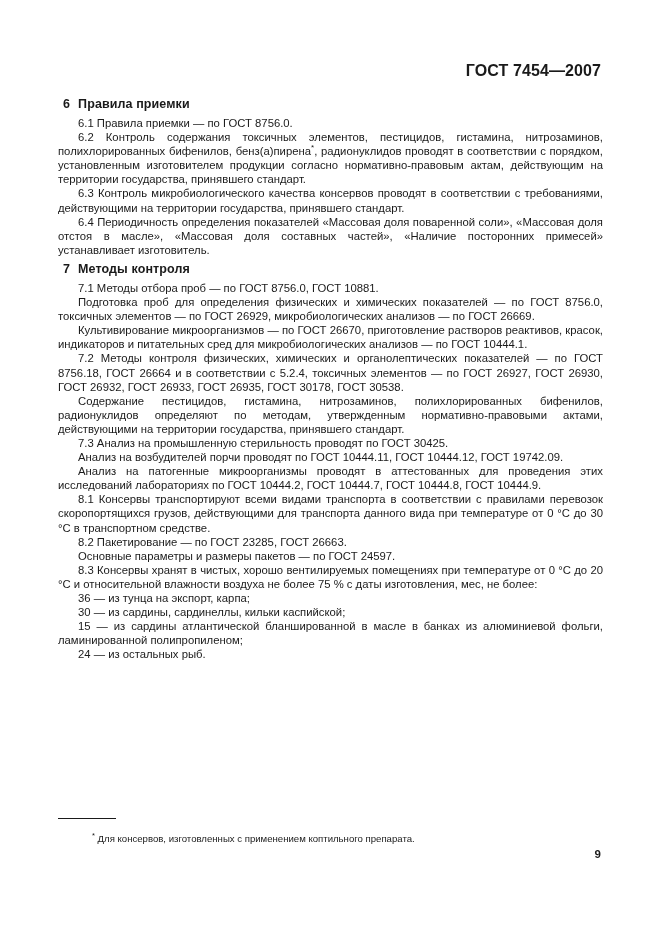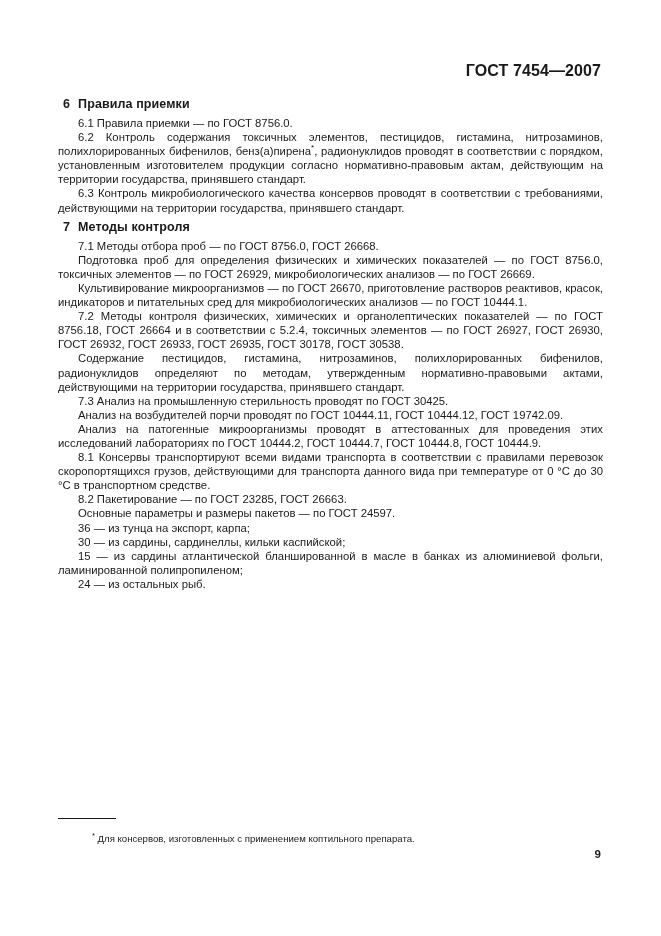--- a/index.html
+++ b/index.html
@@ -123,38 +123,40 @@
 
   <div class="content">
 
     <h2 class="section-title">
       <span class="num">6</span><span>Правила приемки</span>
     </h2>
 
     <p class="para indent nolast sec-gap-after">6.1  Правила приемки — по ГОСТ 8756.0.</p>
     <p class="para indent nolast">6.2  Контроль содержания токсичных элементов, пестицидов, гистамина, нитрозаминов, полихлорированных бифенилов, бенз(а)пирена<sup class="fn">*</sup>, радионуклидов проводят в соответствии с порядком, установленным изготовителем продукции согласно нормативно-правовым актам, действующим на территории государства, принявшего стандарт.</p>
     <p class="para indent nolast">6.3  Контроль микробиологического качества консервов проводят в соответствии с требованиями, действующими на территории государства, принявшего стандарт.</p>
+    <p class="para indent nolast">6.4  Периодичность определения показателей «Массовая доля поваренной соли», «Массовая доля отстоя в масле», «Массовая доля составных частей», «Наличие посторонних примесей» устанавливает изготовитель.</p>
 
     <h2 class="section-title sec-gap-before">
       <span class="num">7</span><span>Методы контроля</span>
     </h2>
 
-    <p class="para indent nolast sec-gap-after">7.1  Методы отбора проб — по ГОСТ 8756.0, ГОСТ 26668.</p>
+    <p class="para indent nolast sec-gap-after">7.1  Методы отбора проб — по ГОСТ 8756.0, ГОСТ 10881.</p>
     <p class="para indent nolast">Подготовка проб для определения физических и химических показателей — по ГОСТ 8756.0, токсичных элементов — по ГОСТ 26929, микробиологических анализов — по ГОСТ 26669.</p>
     <p class="para indent nolast">Культивирование микроорганизмов — по ГОСТ 26670, приготовление растворов реактивов, красок, индикаторов и питательных сред для микробиологических анализов — по ГОСТ 10444.1.</p>
     <p class="para indent nolast">7.2 Методы контроля физических, химических и органолептических показателей — по ГОСТ 8756.18, ГОСТ 26664 и в соответствии с 5.2.4, токсичных элементов — по ГОСТ 26927, ГОСТ 26930, ГОСТ 26932, ГОСТ 26933, ГОСТ 26935, ГОСТ 30178, ГОСТ 30538.</p>
     <p class="para indent nolast">Содержание пестицидов, гистамина, нитрозаминов, полихлорированных бифенилов, радионуклидов определяют по методам, утвержденным нормативно-правовыми актами, действующими на территории государства, принявшего стандарт.</p>
     <p class="para indent nolast">7.3  Анализ на промышленную стерильность проводят по ГОСТ 30425.</p>
     <p class="para indent nolast">Анализ на возбудителей порчи проводят по ГОСТ 10444.11, ГОСТ 10444.12, ГОСТ 19742.09.</p>
     <p class="para indent nolast">Анализ на патогенные микроорганизмы проводят в аттестованных для проведения этих исследований лабораториях по ГОСТ 10444.2, ГОСТ 10444.7, ГОСТ 10444.8, ГОСТ 10444.9.</p>
 
 
     <p class="para indent nolast sec-gap-after">8.1  Консервы транспортируют всеми видами транспорта в соответствии с правилами перевозок скоропортящихся грузов, действующими для транспорта данного вида при температуре от 0 °C до 30 °C в транспортном средстве.</p>
     <p class="para indent nolast">8.2  Пакетирование — по ГОСТ 23285, ГОСТ 26663.</p>
     <p class="para indent nolast">Основные параметры и размеры пакетов — по ГОСТ 24597.</p>
+    <p class="para indent nolast">8.3  Консервы хранят в чистых, хорошо вентилируемых помещениях при температуре от 0 °С до 20 °С и относительной влажности воздуха не более 75 % с даты изготовления, мес, не более:</p>
 
     <p class="listline wrap">36 — из тунца на экспорт, карпа;</p>
     <p class="listline wrap">30 — из сардины, сардинеллы, кильки каспийской;</p>
     <p class="listline wrap">15 — из сардины атлантической бланшированной в масле в банках из алюминиевой фольги, ламинированной полипропиленом;</p>
     <p class="listline">24 — из остальных рыб.</p>
 
   </div>
 
   <div class="footnote-zone">
     <div class="footnote-rule"></div>

